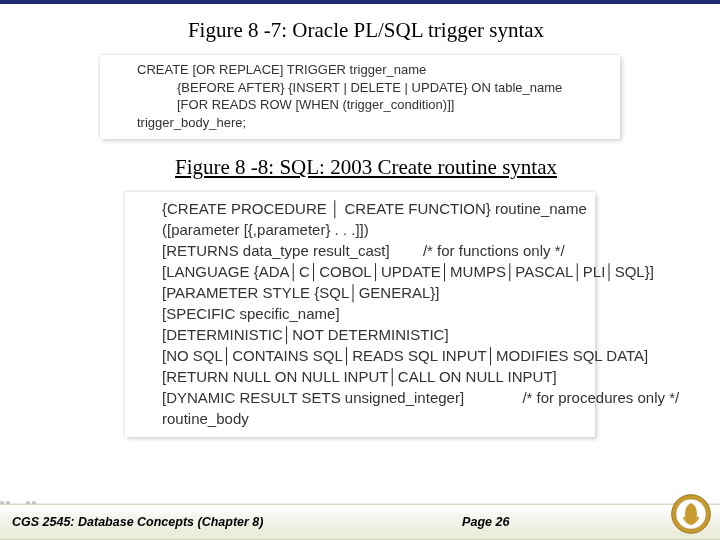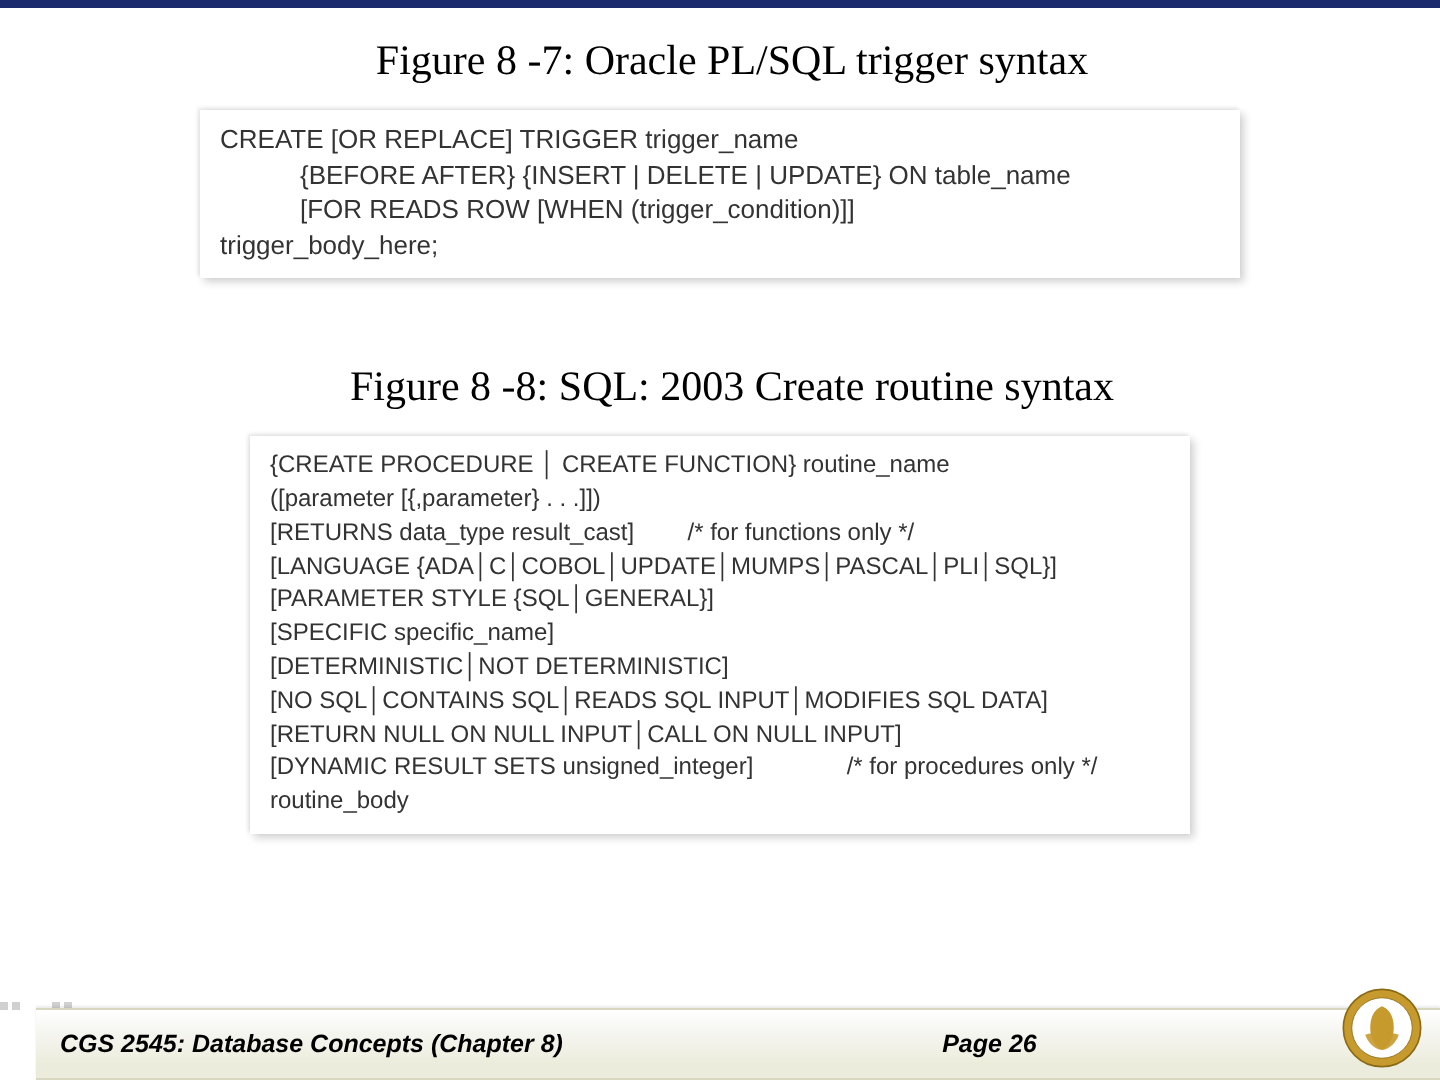--- a/index.html
+++ b/index.html
@@ -37,32 +37,33 @@
   }
   .codebox2 {
     width: 470px;
   }
   .codeline {
     font-family: Arial, Helvetica, sans-serif;
     font-size: 13px;
     color: #333;
     line-height: 1.35;
     white-space: pre;
+    margin-left: 27px;
   }
   .codeline.sm {
-    font-size: 12px;
+    font-size: 15px;
     line-height: 1.4;
   }
   .codeline.ind1 { padding-left: 40px; }
   .codeline.ind2 { padding-left: 40px; }
-  .section2 { margin-top: 42px; }
+  .section2 { margin-top: 16px; text-decoration: underline; }
 
   .footer-bar {
     position: absolute;
-    left: 18px;
+    left: 0;
     right: 0;
     bottom: 0;
     height: 36px;
     background: linear-gradient(#fff, #f6f6f2 30%, #ececdc 80%);
     border-top: 1px solid #d7d7c2;
     border-bottom: 1px solid #d7d7c2;
     box-shadow: inset 0 1px 0 #fff, 0 -1px 1px rgba(0,0,0,0.08);
   }
   .footer-inner {
     height: 100%;

